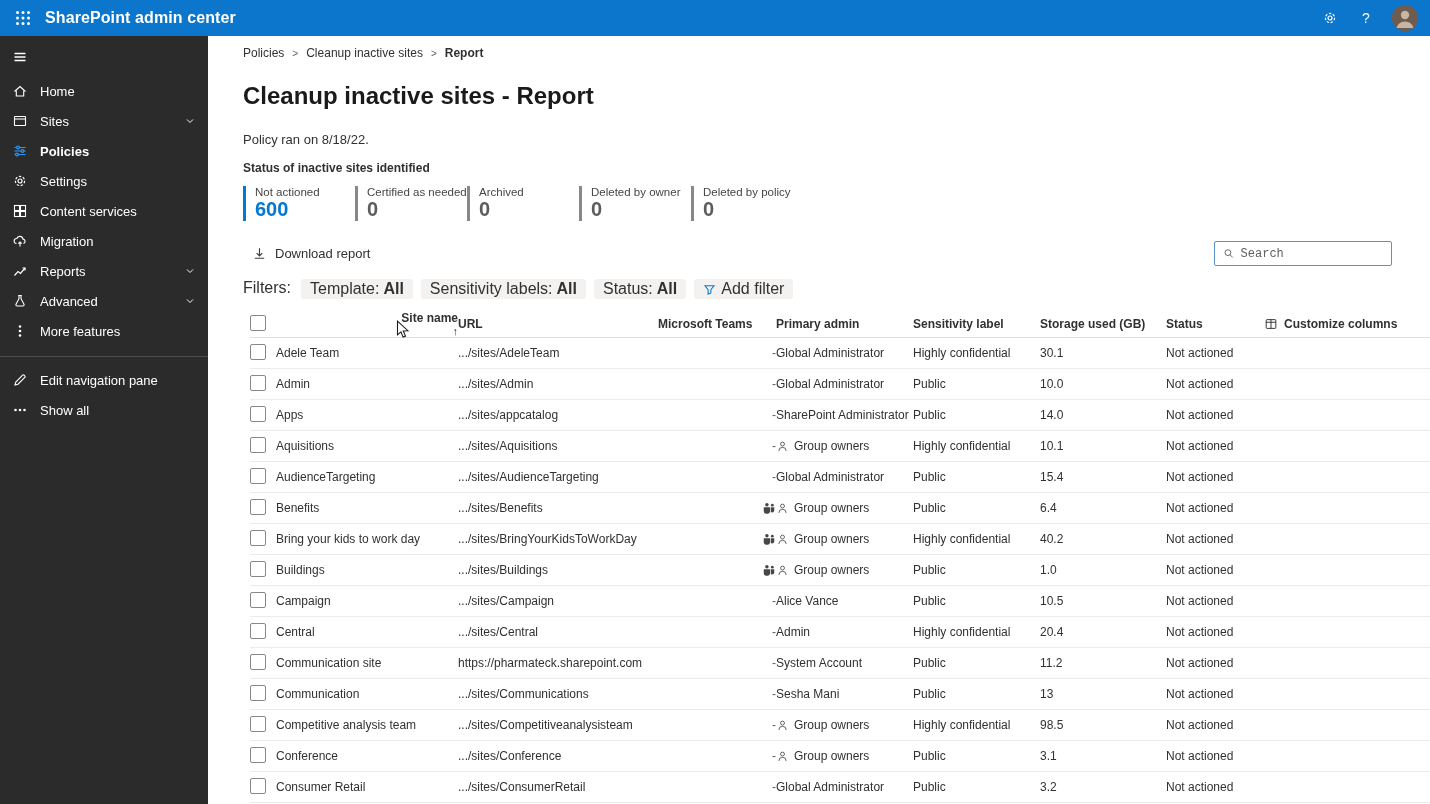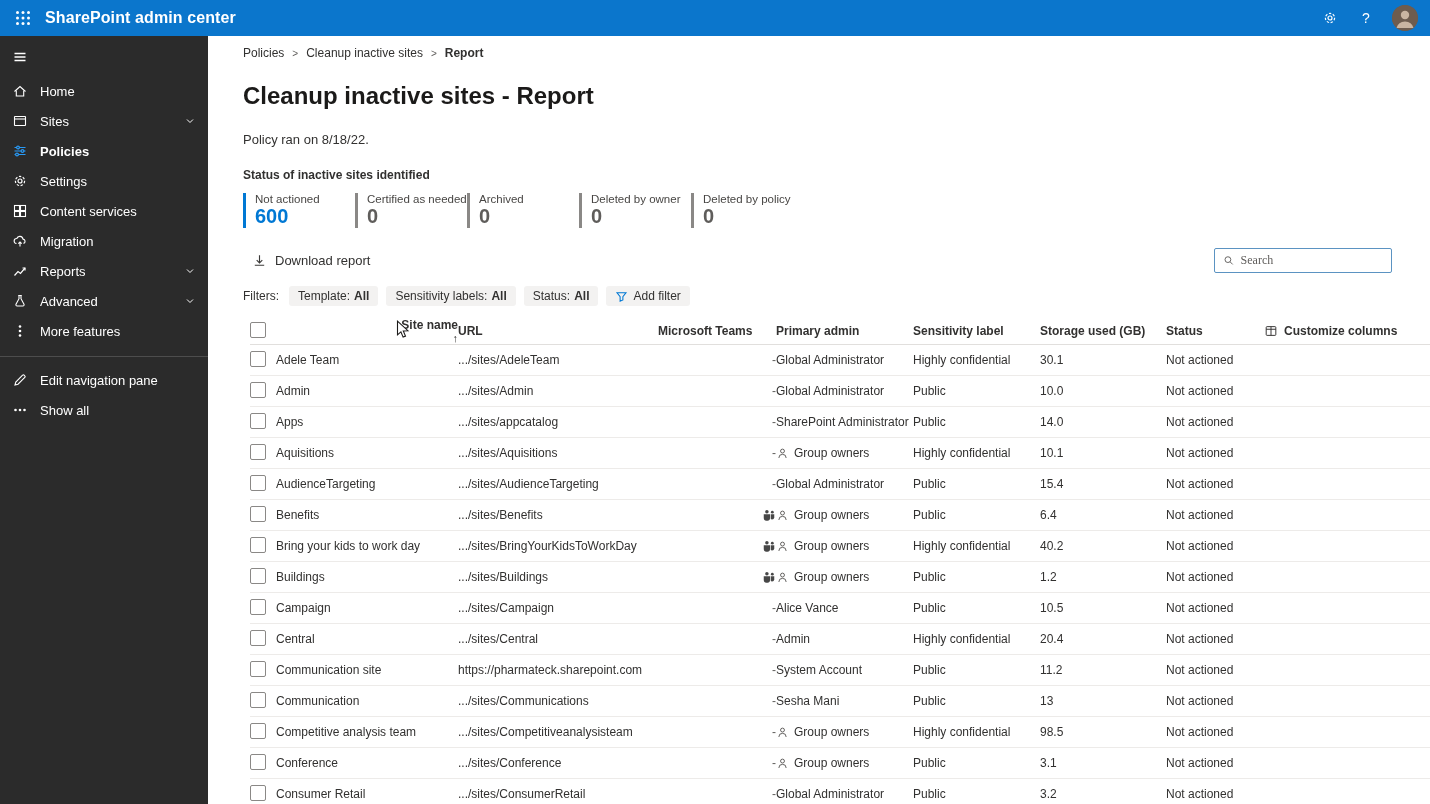--- a/index.html
+++ b/index.html
@@ -49,40 +49,40 @@
     position: absolute; top: 36px; left: 208px; right: 0; bottom: 0;
     background: #fff; padding: 10px 0 0 35px; overflow: hidden;
   }
   .breadcrumb { display: flex; align-items: center; gap: 8px; font-size: 12px; color: #323130; }
   .crumb { cursor: pointer; }
   .crumb.last { font-weight: 700; }
   .crumb-sep { color: #605e5c; font-size: 10px; }
 
   .page-title { margin-top: 22px; font-size: 24px; font-weight: 700; color: #1b1a19; }
   .policy-ran { margin-top: 22px; font-size: 13px; color: #323130; }
-  .status-heading { margin-top: 21px; font-size: 12px; font-weight: 700; color: #323130; }
+  .status-heading { margin-top: 14px; font-size: 12px; font-weight: 700; color: #323130; }
 
   .stats { display: flex; margin-top: 11px; }
   .stat { min-width: 112px; border-left: 3px solid #8a8886; padding-left: 9px; }
   .stat .lbl { font-size: 11.5px; color: #484644; white-space: nowrap; }
   .stat .val { font-size: 20px; font-weight: 700; color: #5f5d5b; line-height: 1.15; }
   .stat.highlight { border-left-color: #0078d4; }
   .stat.highlight .val { color: #0078d4; }
 
   .toolbar { display: flex; align-items: center; margin-top: 20px; padding-right: 38px; }
   .download { display: flex; align-items: center; gap: 8px; font-size: 13px; color: #323130; cursor: pointer; padding-left: 9px; }
   .searchbox {
     margin-left: auto; width: 178px; height: 25px;
     border: 1px solid #5b93c2; border-radius: 2px;
     display: flex; align-items: center; gap: 6px; padding: 0 8px; background: #fff;
   }
-  .searchbox input { border: none; outline: none; width: 100%; font-size: 12px; background: transparent; color: #a21caf; font-family: Liberation Serif, serif; }
+  .searchbox input { border: none; outline: none; width: 100%; font-size: 12px; background: transparent; color: #a21caf; font-family: Liberation Mono, monospace; }
   .searchbox input::placeholder { color: #605e5c; }
 
-  .filters { display: flex; align-items: center; margin-top: 13px; font-size: 12px; }
+  .filters { display: flex; margin-top: 13px; font-size: 16px; }
   .filters-label { margin-right: 10px; color: #323130; }
   .pill {
     background: #f3f2f1; border-radius: 3px; height: 20px;
     display: flex; align-items: center; padding: 0 9px; margin-right: 8px; cursor: pointer;
   }
   .pill .v { font-weight: 700; margin-left: 4px; }
   .addfilter { display: flex; align-items: center; gap: 5px; background: #f3f2f1; border-radius: 3px; height: 20px; padding: 0 9px; cursor: pointer; }
 
   
   .table { margin-left: 7px; margin-top: 12px; }
@@ -559,21 +559,21 @@
     <div class="td cell-admin">
       <span class="person-icon" style="display: inline-flex;">
         <svg width="13" height="13" viewBox="0 0 16 16" fill="none" stroke="#605e5c" stroke-width="1.2">
           <circle cx="8" cy="5" r="2.4"></circle>
                 <path d="M3.5 13.5a4.5 4.5 0 0 1 9 0"></path>
         </svg>
       </span>
       <span>Group owners</span>
     </div>
     <div class="td">Public</div>
-    <div class="td">1.2</div>
+    <div class="td">1.0</div>
     <div class="td">Not actioned</div>
     <div class="td"></div>
   </div>
 
   <div class="tr">
     <div class="td"><span class="checkbox"></span></div>
     <div class="td td-site">Campaign</div>
     <div class="td td-url">.../sites/Campaign</div>
     <div class="td hflex">
 

